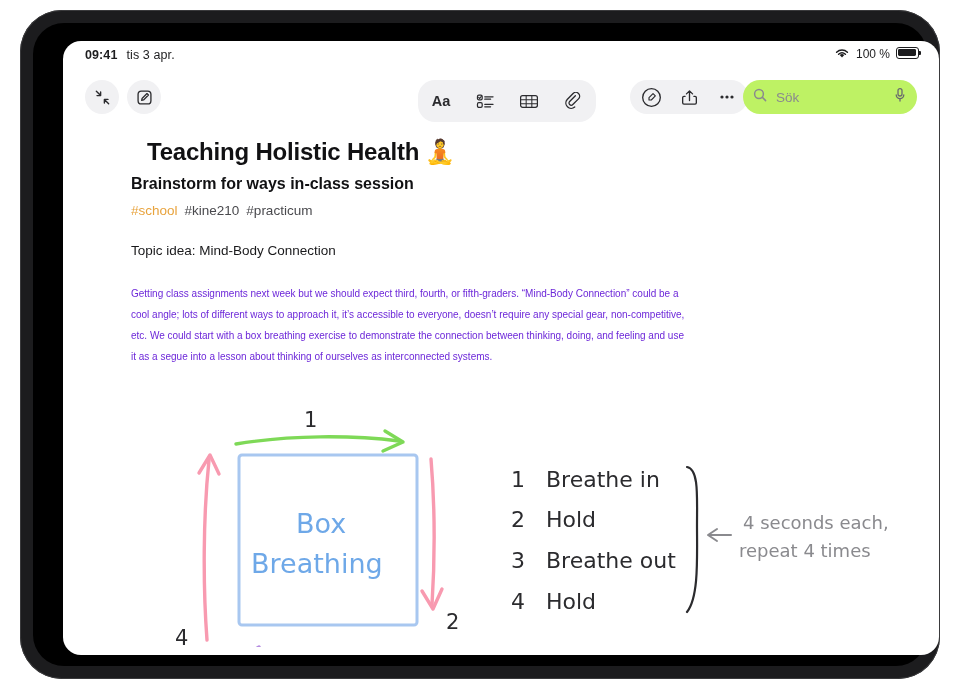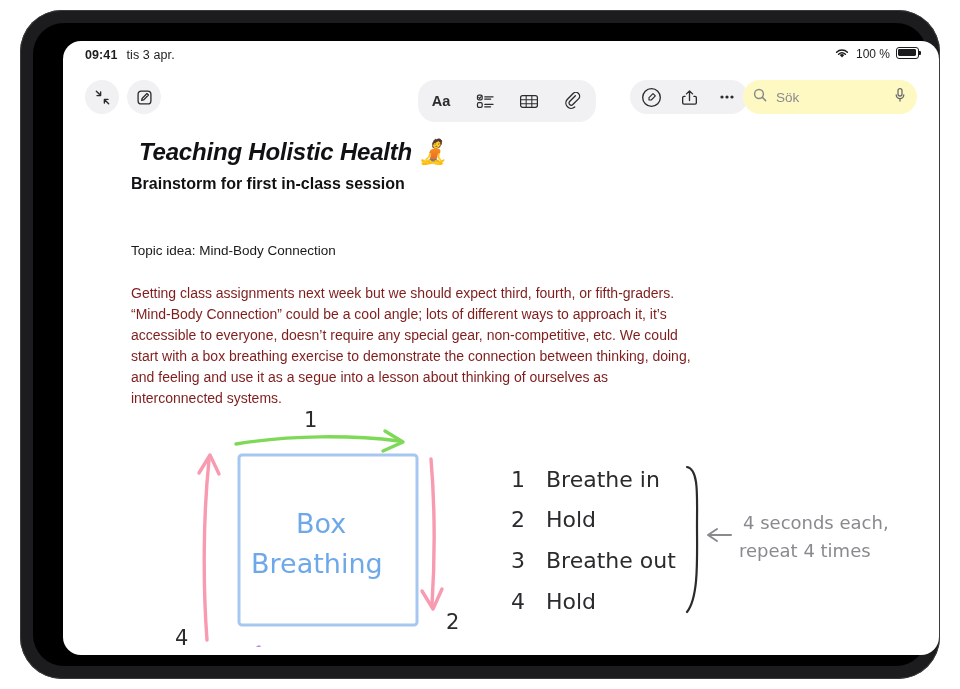--- a/index.html
+++ b/index.html
@@ -145,21 +145,21 @@
   .rg-item {
     width: 34px; height: 30px;
     display: flex; align-items: center; justify-content: center;
     color: #2b2b2e;
   }
 
   #search-box {
     position: absolute;
     left: 680px; top: 11px;
     width: 174px; height: 34px;
-    background: #fef9c3;
+    background: #bef264;
     border-radius: 17px;
     display: flex;
     align-items: center;
     padding: 16px 10px;
     box-sizing: border-box;
     gap: 7px;
   }
   #search-input {
     border: none;
     outline: none;
@@ -174,26 +174,25 @@
   
   #note {
     position: absolute;
     left: 0; top: 84px;
     width: 876px;
     height: 530px;
     overflow: hidden;
   }
   #note-title {
     position: absolute;
-    left: 76px; top: 13px;
+    left: 84px; top: 13px;
     font-size: 24px;
     font-weight: 700;
     color: #111113;
     letter-spacing: -0.2px;
-    font-style: italic;
   }
   #note-subtitle {
     position: absolute;
     left: 68px; top: 50px;
     font-size: 16px;
     font-weight: 700;
     color: #111113;
   }
   #tags {
     position: absolute;
@@ -208,23 +207,23 @@
     position: absolute;
     left: 68px; top: 118px;
     font-size: 13.5px;
     font-weight: 400;
     color: #19191b;
   }
   #paragraph {
     position: absolute;
     left: 68px; top: 158px;
     width: 560px;
-    font-size: 14px;
+    font-size: 10px;
     line-height: 21px;
-    color: #7f1d1d;
+    color: #6d28d9;
   }
 
   
   #drawing {
     position: absolute;
     left: 68px; top: 272px;
     width: 800px; height: 250px;
   }
   #drawing svg { display: block; }
 
@@ -333,22 +332,27 @@
               <rect x="5" y="1.6" width="4" height="7.4" rx="2" stroke="#6a6a6e" stroke-width="1.3" fill="none"></rect>
               <path d="M3.2 7.8 a3.8 3.8 0 0 0 7.6 0" stroke="#6a6a6e" stroke-width="1.3" fill="none" stroke-linecap="round"></path>
               <path d="M7 11.8 V14.0" stroke="#6a6a6e" stroke-width="1.3" stroke-linecap="round"></path>
             </svg>
           </span>
         </div>
       </div>
 
       <div id="note">
         <div id="note-title">Teaching Holistic Health 🧘</div>
-        <div id="note-subtitle">Brainstorm for first in-class session</div>
-
+        <div id="note-subtitle">Brainstorm for ways in-class session</div>
+
+        <div id="tags">
+          <span class="tag-active">#school</span>
+          <span class="tag-plain">#kine210</span>
+          <span class="tag-plain">#practicum</span>
+        </div>
 
         <div id="topic">Topic idea: Mind-Body Connection</div>
         <div id="paragraph">Getting class assignments next week but we should expect third, fourth, or fifth-graders. “Mind-Body Connection” could be a cool angle; lots of different ways to approach it, it’s accessible to everyone, doesn’t require any special gear, non-competitive, etc. We could start with a box breathing exercise to demonstrate the connection between thinking, doing, and feeling and use it as a segue into a lesson about thinking of ourselves as interconnected systems.</div>
 
         <div id="drawing">
           <svg width="800" height="250" viewBox="0 0 800 250">
 
             <g>
               <path d="M105 47 C160 38, 220 38, 268 44" stroke="#7ed957" stroke-width="3.4" fill="none" stroke-linecap="round"></path>
               <path d="M254 34 L272 45 L252 54" stroke="#7ed957" stroke-width="3.4" fill="none" stroke-linecap="round" stroke-linejoin="round"></path>

